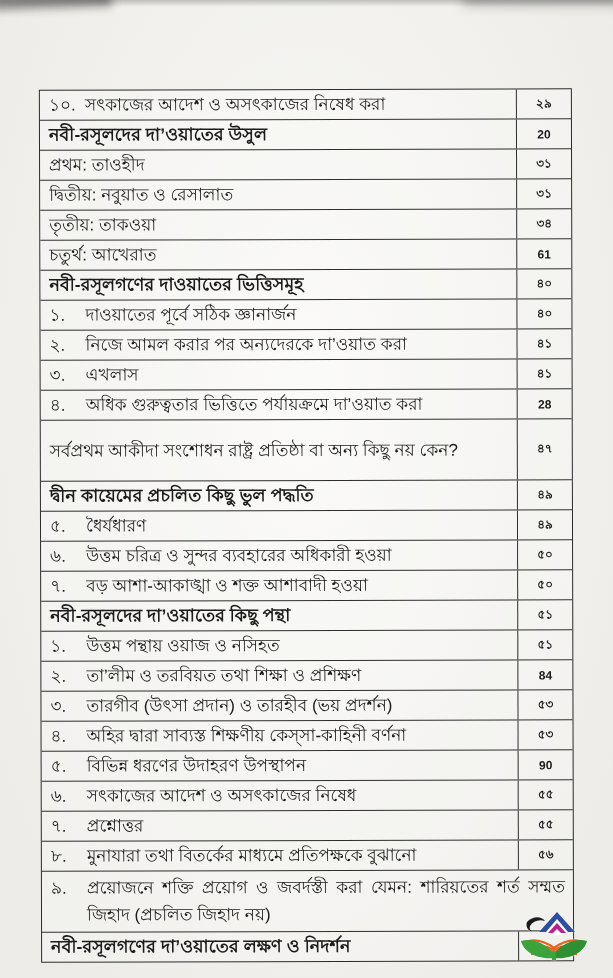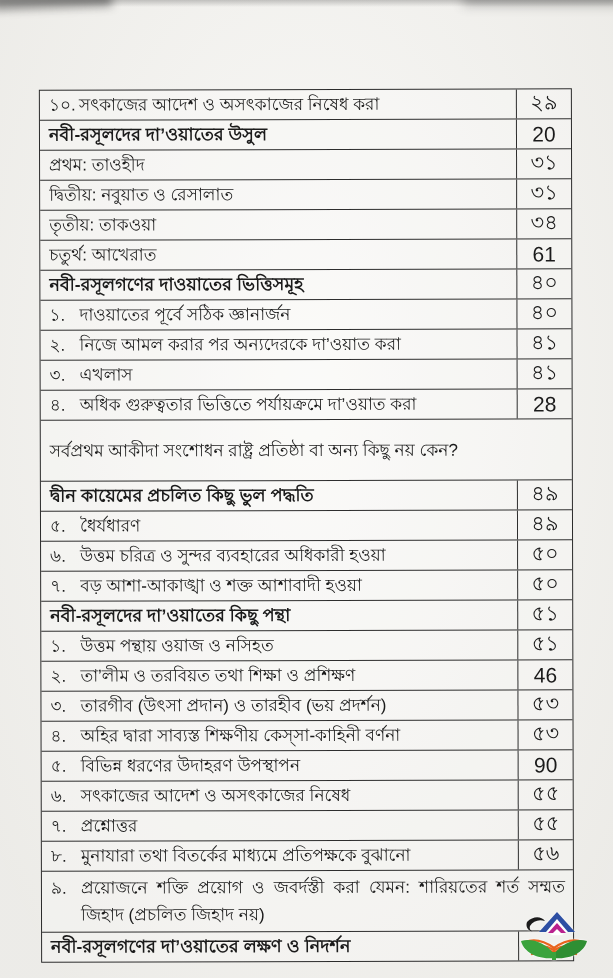--- a/index.html
+++ b/index.html
@@ -35,31 +35,32 @@
     box-sizing:content-box;
   }
   .row:last-child{border-bottom:none;}
   .row.two{height:60px;}
   .cell-main{
     flex:1 1 auto;min-width:0;display:flex;align-items:center;
     padding:0 8px 0 9px;
     font-size:17px;line-height:29px;
   }
   .row.two .cell-main{line-height:27px;}
-  .num{flex:0 0 auto;min-width:30px;white-space:nowrap;align-self:flex-start;}
+  .num{flex:0 0 auto;min-width:30px;margin-right:6px;white-space:nowrap;align-self:flex-start;}
   .row.two .num{line-height:27px;padding-top:3px;}
   .txt{flex:1 1 auto;min-width:0;}
   .row.two .txt{text-align:justify;padding:3px 0;}
   .row.bold .cell-main{font-weight:bold;letter-spacing:.1px;}
   .row.bold .txt{font-size:17.5px;}
   .cell-page{
     flex:0 0 54px;width:54px;align-self:stretch;
     border-left:1px solid #2e2e2e;
     display:flex;align-items:center;justify-content:center;
-    font-size:21px;
+    font-size:12px;
+    font-weight:bold;
   }
   .num:empty{display:none;}
 
   .publisher-logo{
     position:absolute;left:519px;top:908px;width:70px;height:58px;z-index:3;
     filter:drop-shadow(0 0 1px rgba(255,255,255,.8));
   }
 </style>
 </head>
 <body>
@@ -144,20 +145,21 @@
       <span class="num">৪.</span>
       <span class="txt">অধিক গুরুত্বতার ভিত্তিতে পর্যায়ক্রমে দা’ওয়াত করা</span>
     </div>
     <div class="cell-page">28</div>
   </div>
     <div class="row two">
     <div class="cell-main">
 
       <span class="txt">সর্বপ্রথম আকীদা সংশোধন রাষ্ট্র প্রতিষ্ঠা বা অন্য কিছু নয় কেন?</span>
     </div>
+    <div class="cell-page">৪৭</div>
   </div>
     <div class="row bold">
     <div class="cell-main">
 
       <span class="txt">দ্বীন কায়েমের প্রচলিত কিছু ভুল পদ্ধতি</span>
     </div>
     <div class="cell-page">৪৯</div>
   </div>
     <div class="row">
     <div class="cell-main">
@@ -192,21 +194,21 @@
       <span class="num">১.</span>
       <span class="txt">উত্তম পন্থায় ওয়াজ ও নসিহত</span>
     </div>
     <div class="cell-page">৫১</div>
   </div>
     <div class="row">
     <div class="cell-main">
       <span class="num">২.</span>
       <span class="txt">তা’লীম ও তরবিয়ত তথা শিক্ষা ও প্রশিক্ষণ</span>
     </div>
-    <div class="cell-page">46</div>
+    <div class="cell-page">84</div>
   </div>
     <div class="row">
     <div class="cell-main">
       <span class="num">৩.</span>
       <span class="txt">তারগীব (উৎসা প্রদান) ও তারহীব (ভয় প্রদর্শন)</span>
     </div>
     <div class="cell-page">৫৩</div>
   </div>
     <div class="row">
     <div class="cell-main">

